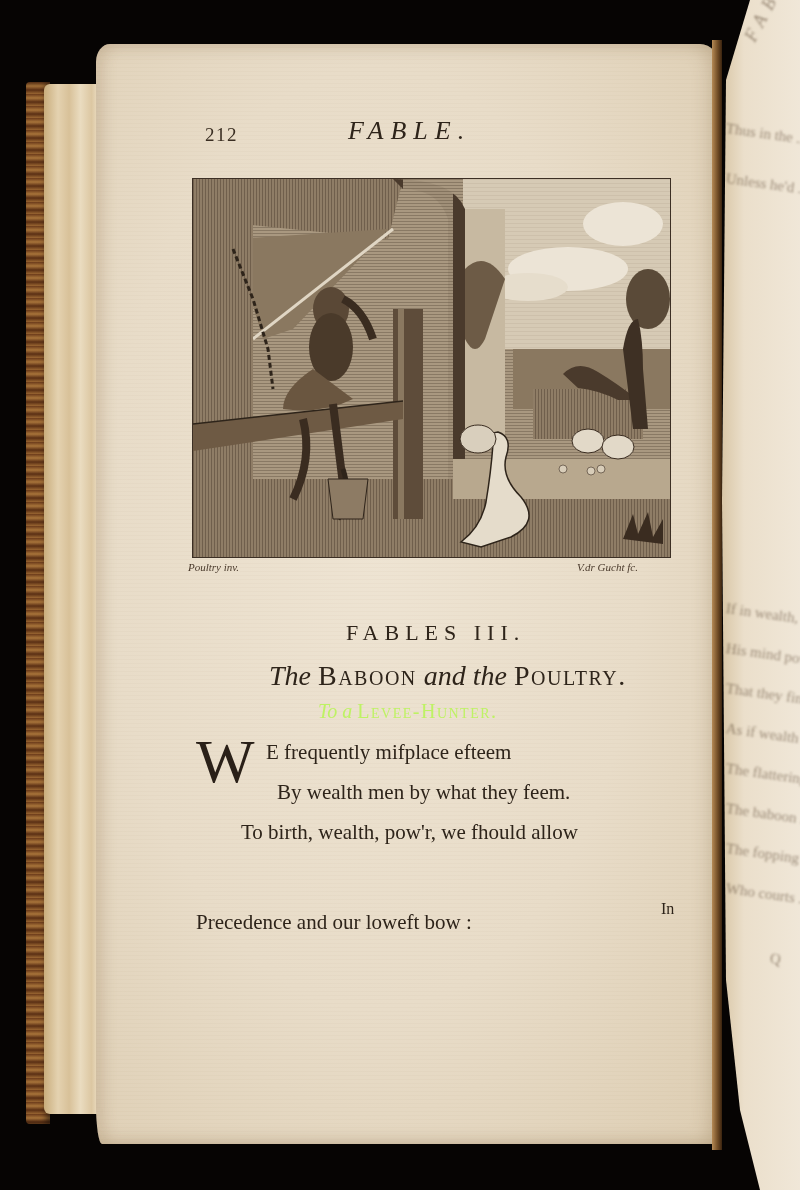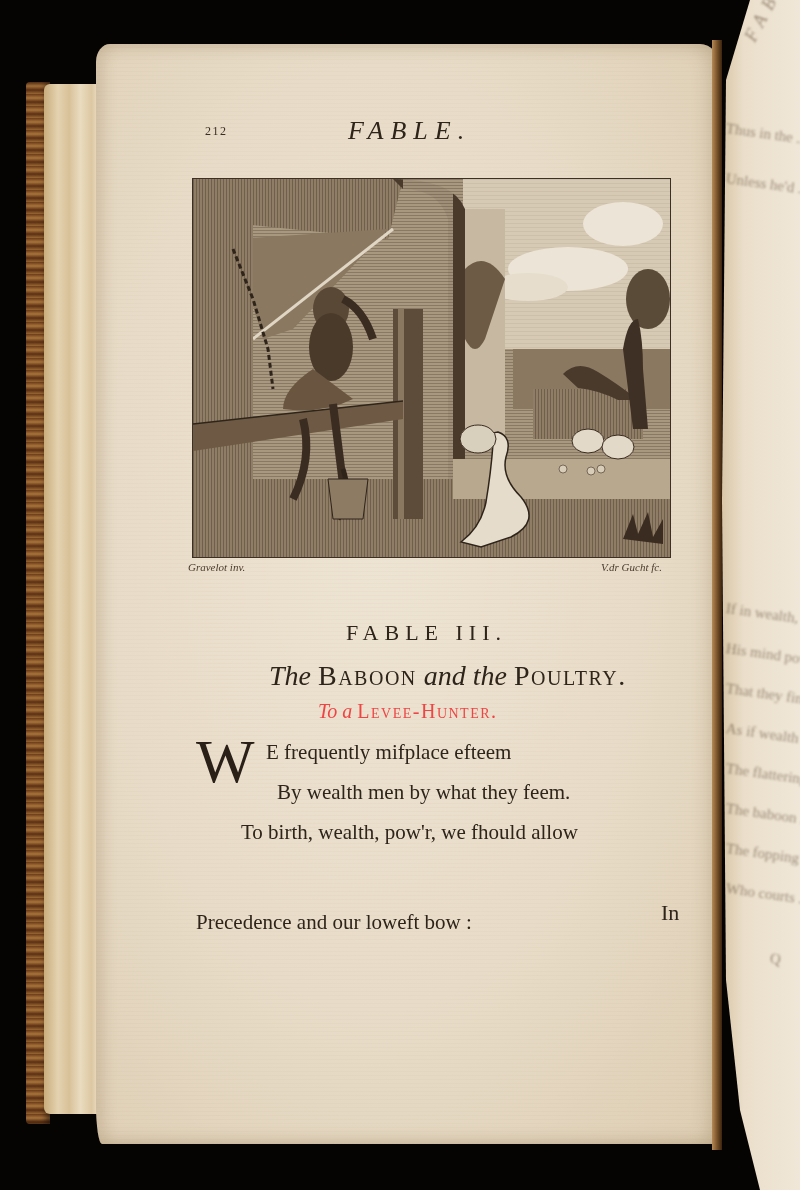--- a/index.html
+++ b/index.html
@@ -40,43 +40,43 @@
       clip-path: polygon(30px 0, 100% 0, 100% 100%, 40px 100%, 20px 1110px, 6px 980px, 2px 500px, 6px 80px);
       overflow: hidden;
     }
     .right-page .ghost {
       position: absolute; left: 6px; white-space: nowrap; color: rgba(90,70,50,.55);
       font-size: 15px; filter: blur(1.3px); transform: rotate(8deg); transform-origin: left center;
     }
     .right-page .ghost-title { top: 30px; left: 30px; font-style: italic; letter-spacing: 8px; font-size: 18px; transform: rotate(-62deg); }
 
     .header { position: absolute; left: 205px; top: 116px; width: 350px; height: 36px; }
-    .page-number { position: absolute; left: 0; top: 8px; font-size: 12px; letter-spacing: 1.5px; color: #3a2e22; }
+    .page-number { position: absolute; left: 0; top: 8px; font-size: 19px; letter-spacing: 1.5px; color: #3a2e22; }
     .running-head { position: absolute; left: 143px; top: 0; font-size: 26px; font-style: italic; letter-spacing: 7px; color: #2e241a; }
 
     .plate { position: absolute; left: 192px; top: 178px; width: 477px; height: 378px;
       border: 1.5px solid #3c2f24; background: #9a8a74; overflow: hidden; }
     .plate svg { display: block; }
     .credit { position: absolute; top: 561px; font-size: 11px; font-style: italic; color: #4a3a2c; }
     .credit-left { left: 188px; }
-    .credit-right { left: 601px; }
+    .credit-right { left: 577px; }
 
     .fable-number { position: absolute; left: 346px; top: 620px; font-size: 22px; letter-spacing: 6px; color: #2e241a; }
     .fable-title { position: absolute; left: 269px; top: 660px; font-size: 28px; color: #2e241a; white-space: nowrap; }
-    .fable-dedication { position: absolute; left: 318px; top: 700px; font-size: 20px; color: #ef4444; white-space: nowrap; }
+    .fable-dedication { position: absolute; left: 318px; top: 700px; font-size: 20px; color: #bef264; white-space: nowrap; }
     .sc { font-variant: small-caps; letter-spacing: 1.5px; }
     .it { font-style: italic; }
 
     .dropcap { position: absolute; left: 196px; top: 730px; font-size: 62px; line-height: 62px; color: #2a2018; }
     .verse { position: absolute; font-size: 21px; color: #2e241a; white-space: nowrap; }
     .v1 { left: 266px; top: 740px; text-align: right; }
     .v2 { left: 277px; top: 780px; }
     .v3 { left: 196px; top: 820px; margin-left: 45px; }
     .v4 { left: 196px; top: 863px; margin-top: 47px; }
-    .catchword { position: absolute; left: 661px; top: 900px; font-size: 22px; color: #2e241a; }
+    .catchword { position: absolute; left: 661px; top: 900px; font-size: 16px; color: #2e241a; }
   </style>
 </head>
 <body>
 
 <div class="spine-binding"></div>
 <div class="page-edges"></div>
 
 <div class="left-page"></div>
 <div class="gutter"></div>
 
@@ -172,24 +172,24 @@
     <ellipse cx="395" cy="262" rx="16" ry="12" fill="#e2d9c8" stroke="#3a2c20" stroke-width="1"></ellipse>
     <ellipse cx="425" cy="268" rx="16" ry="12" fill="#e2d9c8" stroke="#3a2c20" stroke-width="1"></ellipse>
 
     <circle cx="370" cy="290" r="4" fill="#d8cdb9" stroke="#3a2c20" stroke-width=".6"></circle>
     <circle cx="398" cy="292" r="4" fill="#d8cdb9" stroke="#3a2c20" stroke-width=".6"></circle>
     <circle cx="408" cy="290" r="4" fill="#d8cdb9" stroke="#3a2c20" stroke-width=".6"></circle>
 
     <path d="M430,360 l10,-25 l5,20 l10,-22 l5,25 l10,-18 l0,25 z" fill="#3a2c20"></path>
   </svg>
 </div>
-<span class="credit credit-left">Gravelot inv.</span>
+<span class="credit credit-left">Poultry inv.</span>
 <span class="credit credit-right">V.dr Gucht fc.</span>
 
-<div class="fable-number">FABLE III.</div>
+<div class="fable-number">FABLES III.</div>
 
 <div class="fable-title">
   <span class="it">The</span>
   <span class="sc">Baboon</span>
   <span class="it">and</span>
   <span class="it">the</span>
   <span class="sc">Poultry.</span>
 </div>
 
 <div class="fable-dedication">

